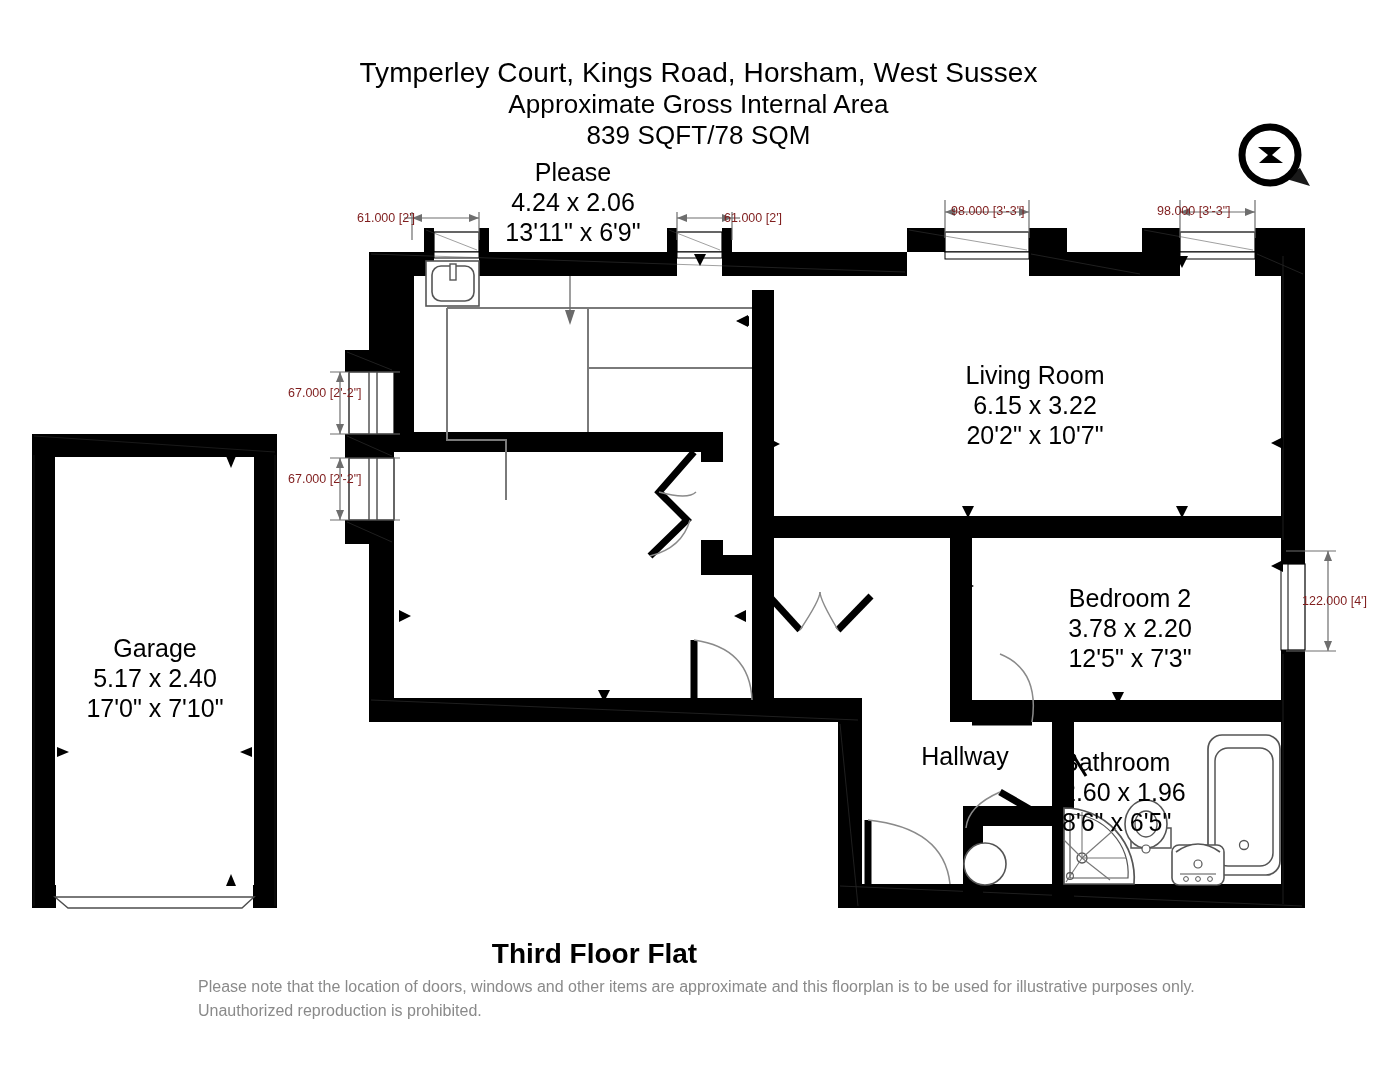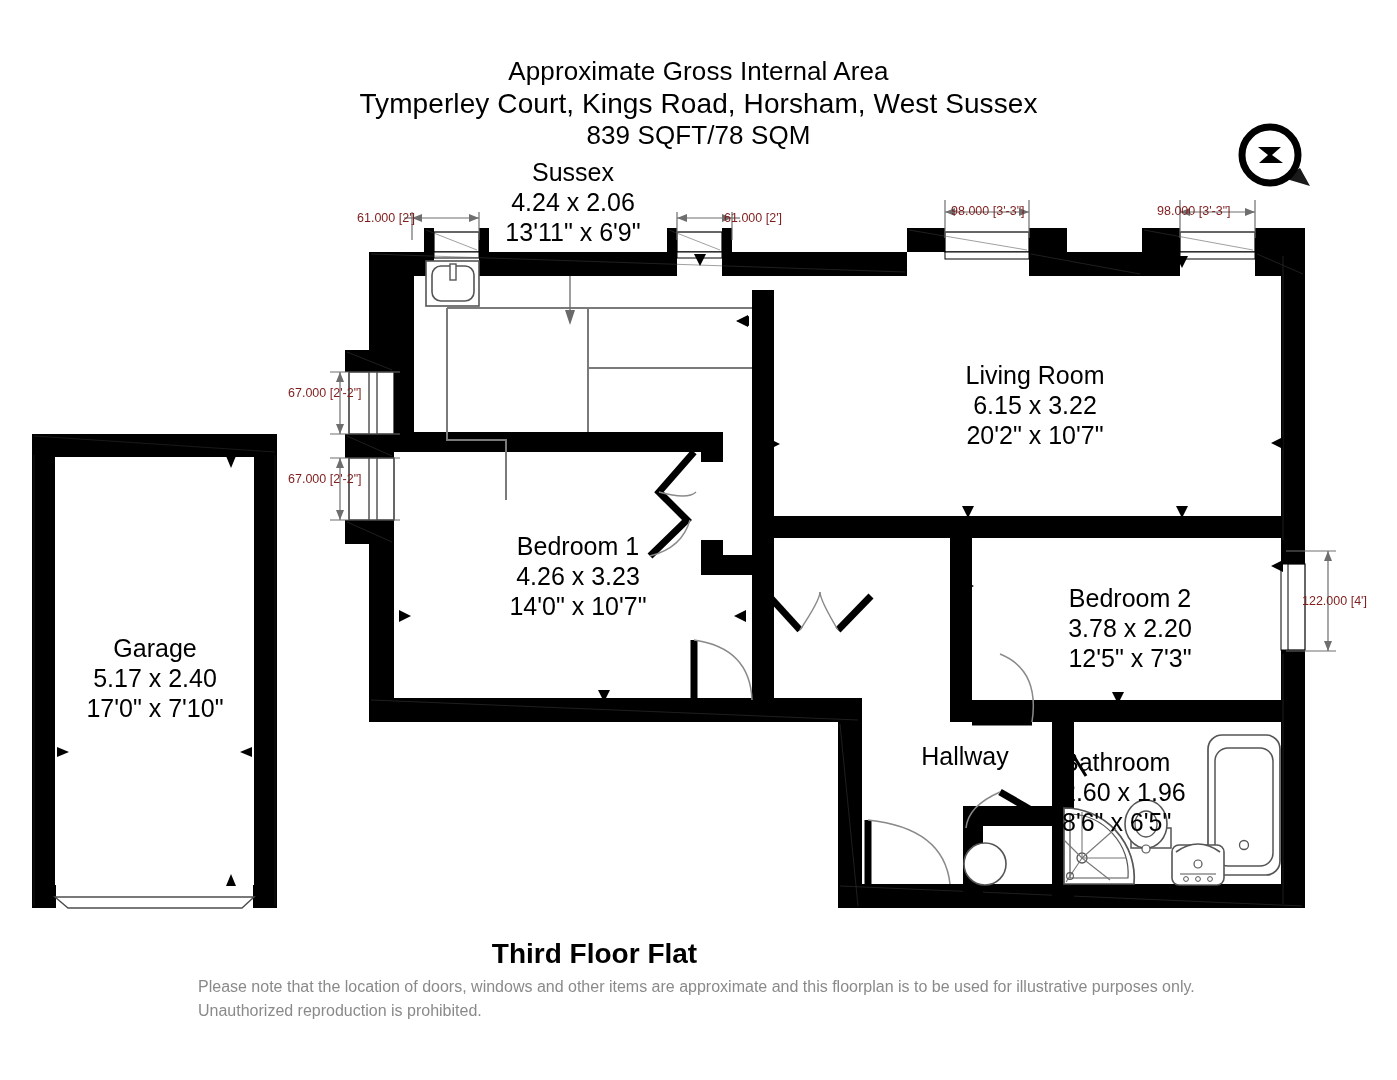--- a/index.html
+++ b/index.html
@@ -76,22 +76,22 @@
     line-height: 1.5;
   }
   svg { position: absolute; left: 0; top: 0; }
 </style>
 </head>
 <body>
 
 <div id="plan-root">
 
   <div class="title-block">
+    <span class="title-line l1">Tymperley Court, Kings Road, Horsham, West Sussex</span>
     <span class="title-line l2">Approximate Gross Internal Area</span>
-    <span class="title-line l1">Tymperley Court, Kings Road, Horsham, West Sussex</span>
     <span class="title-line l3">839 SQFT/78 SQM</span>
   </div>
 
   <svg width="1397" height="1080" viewBox="0 0 1397 1080">
 
     <g>
       <path d="M1300 168 L1310 186 L1283 178 Z" fill="#1a1a1a"></path>
       <circle cx="1270" cy="155" r="28" fill="#ffffff" stroke="#000000" stroke-width="7"></circle>
       <path d="M1258 147 L1281 147 L1272 155 L1283 163 L1259 163 L1268 155 Z" fill="#000000"></path>
     </g>
@@ -401,36 +401,31 @@
       <path d="M1283 560 L1283 572 L1271 566 Z"></path>
       <path d="M1112 692 L1124 692 L1118 704 Z"></path>
       <path d="M1112 522 L1124 522 L1118 534 Z" transform="rotate(180 1118 528)"></path>
 
       <path d="M756 598 L756 610 L768 604 Z" transform="rotate(180 762 604)"></path>
     </g>
 
   </svg>
 
   <div class="room-label" style="left:438px; top:157px; width:270px;">
-    <span class="room-name">Sussex</span>
+    <span class="room-name">Please</span>
     <span class="room-dim">4.24 x 2.06</span>
     <span class="room-dim">13'11" x 6'9"</span>
   </div>
 
   <div class="room-label" style="left:890px; top:360px; width:290px;">
     <span class="room-name">Living Room</span>
     <span class="room-dim">6.15 x 3.22</span>
     <span class="room-dim">20'2" x 10'7"</span>
   </div>
 
-  <div class="room-label" style="left:443px; top:531px; width:270px;">
-    <span class="room-name">Bedroom 1</span>
-    <span class="room-dim">4.26 x 3.23</span>
-    <span class="room-dim">14'0" x 10'7"</span>
-  </div>
 
   <div class="room-label" style="left:1000px; top:583px; width:260px;">
     <span class="room-name">Bedroom 2</span>
     <span class="room-dim">3.78 x 2.20</span>
     <span class="room-dim">12'5" x 7'3"</span>
   </div>
 
   <div class="room-label" style="left:1062px; top:747px; width:240px; text-align:left;">
     <span class="room-name">Bathroom</span>
     <span class="room-dim">2.60 x 1.96</span>

